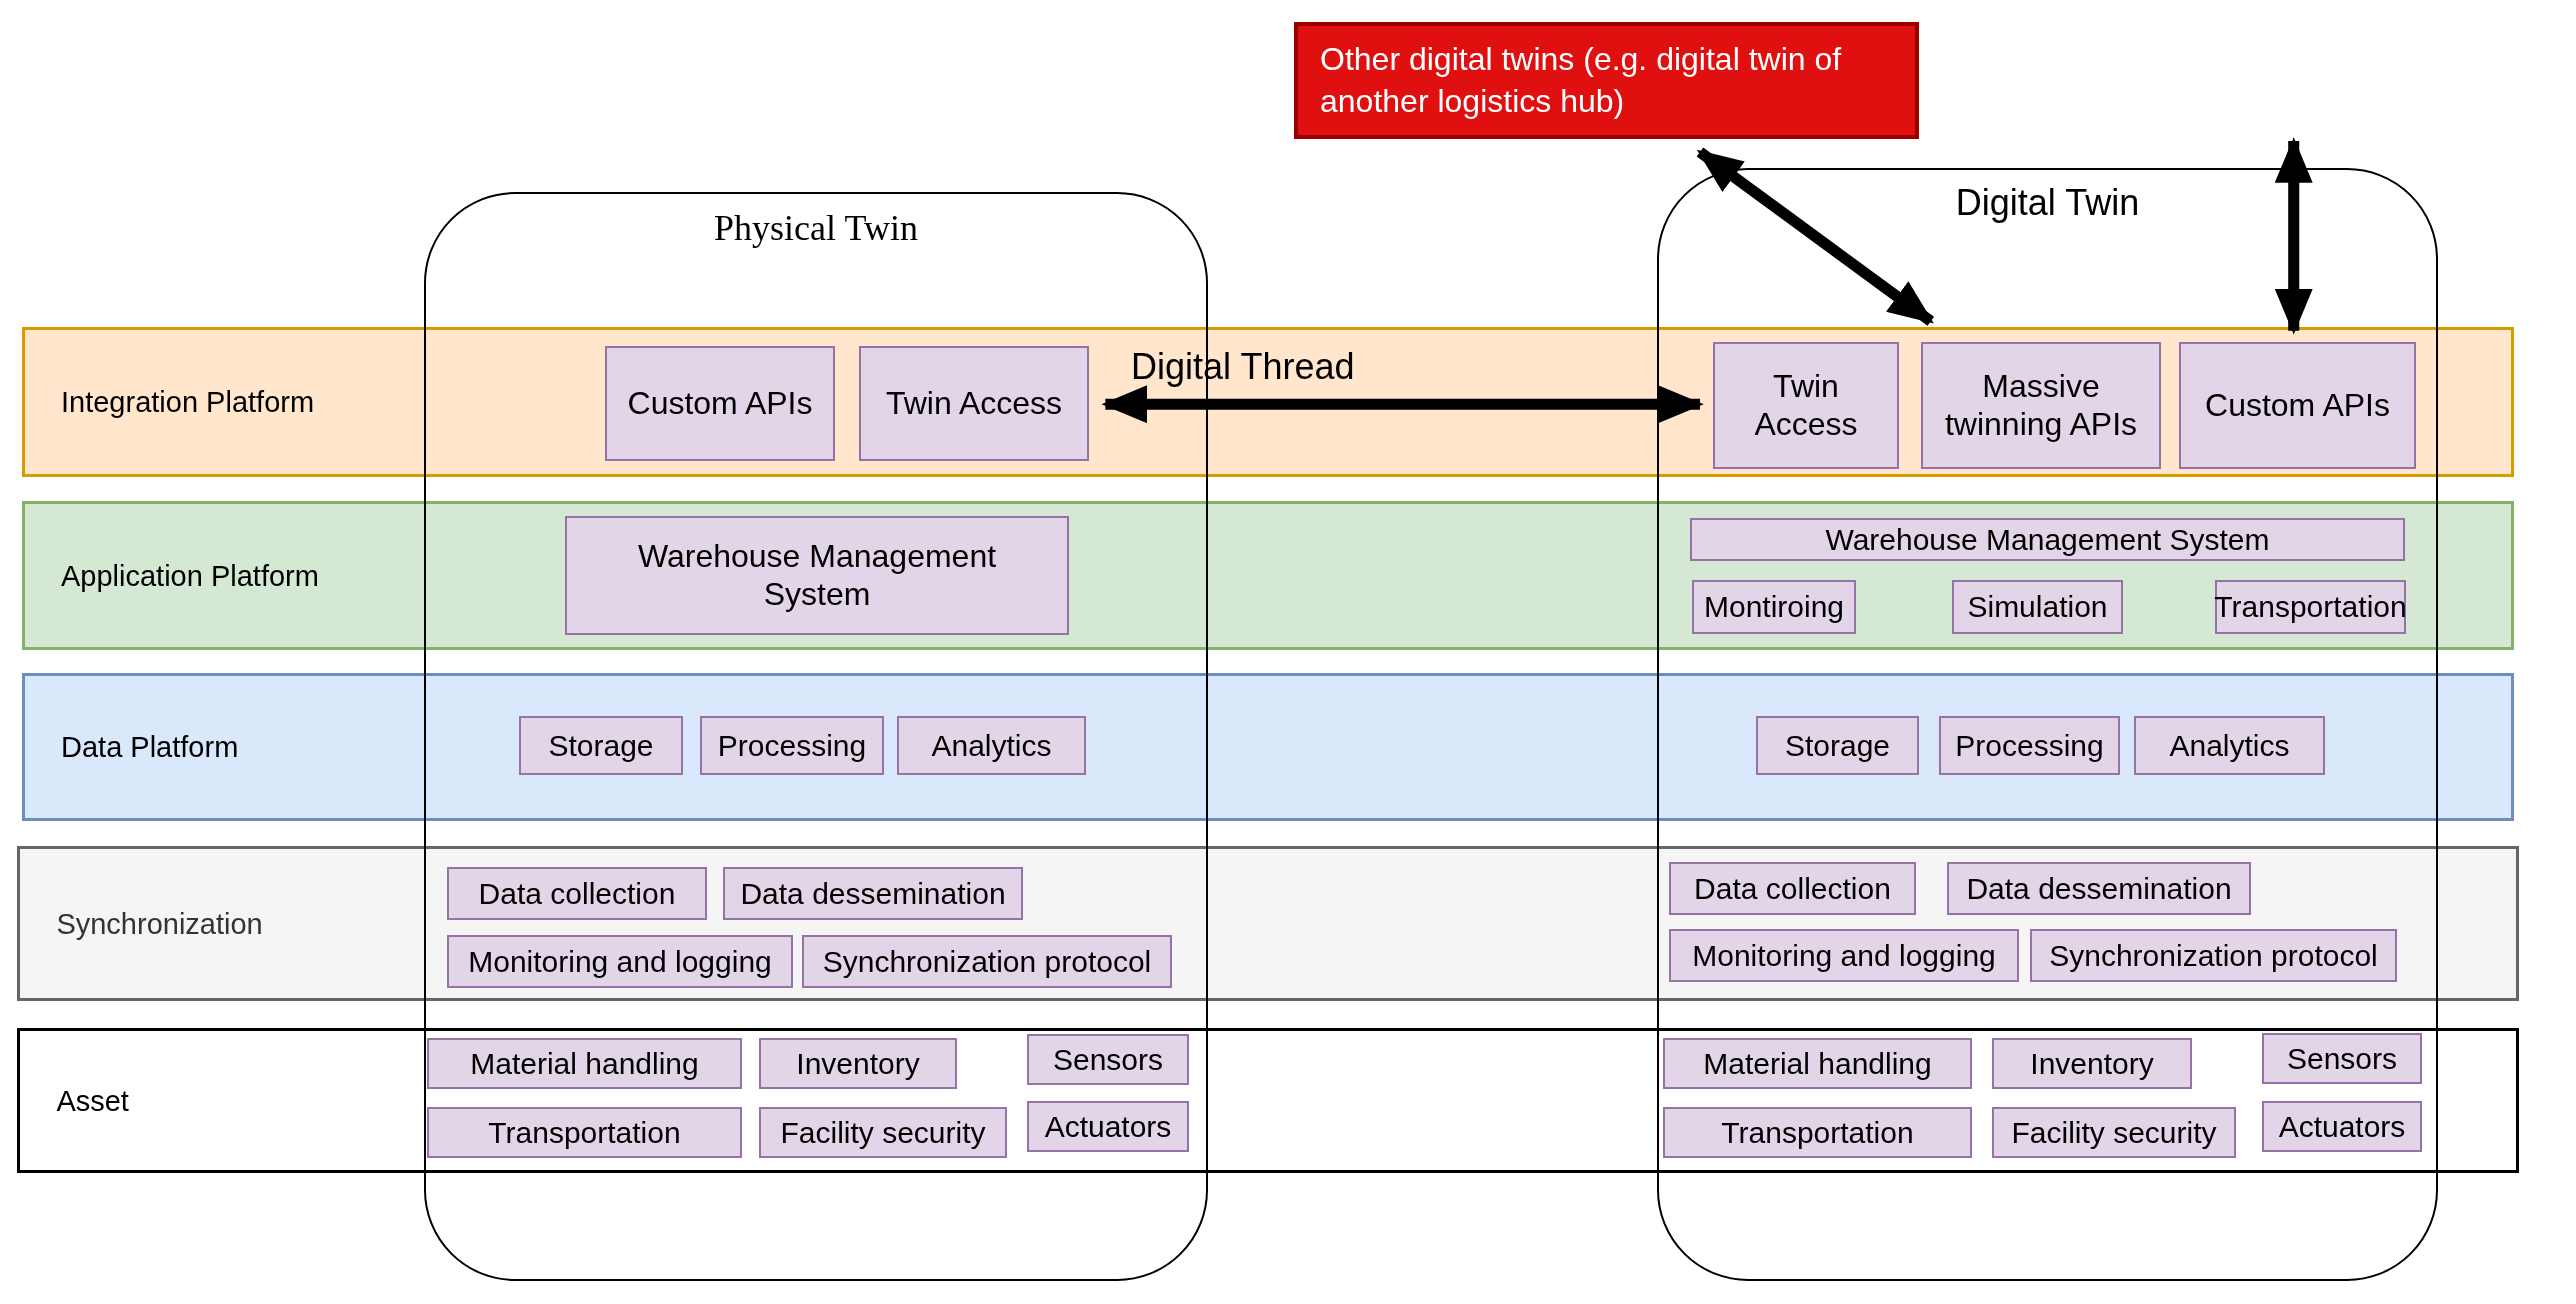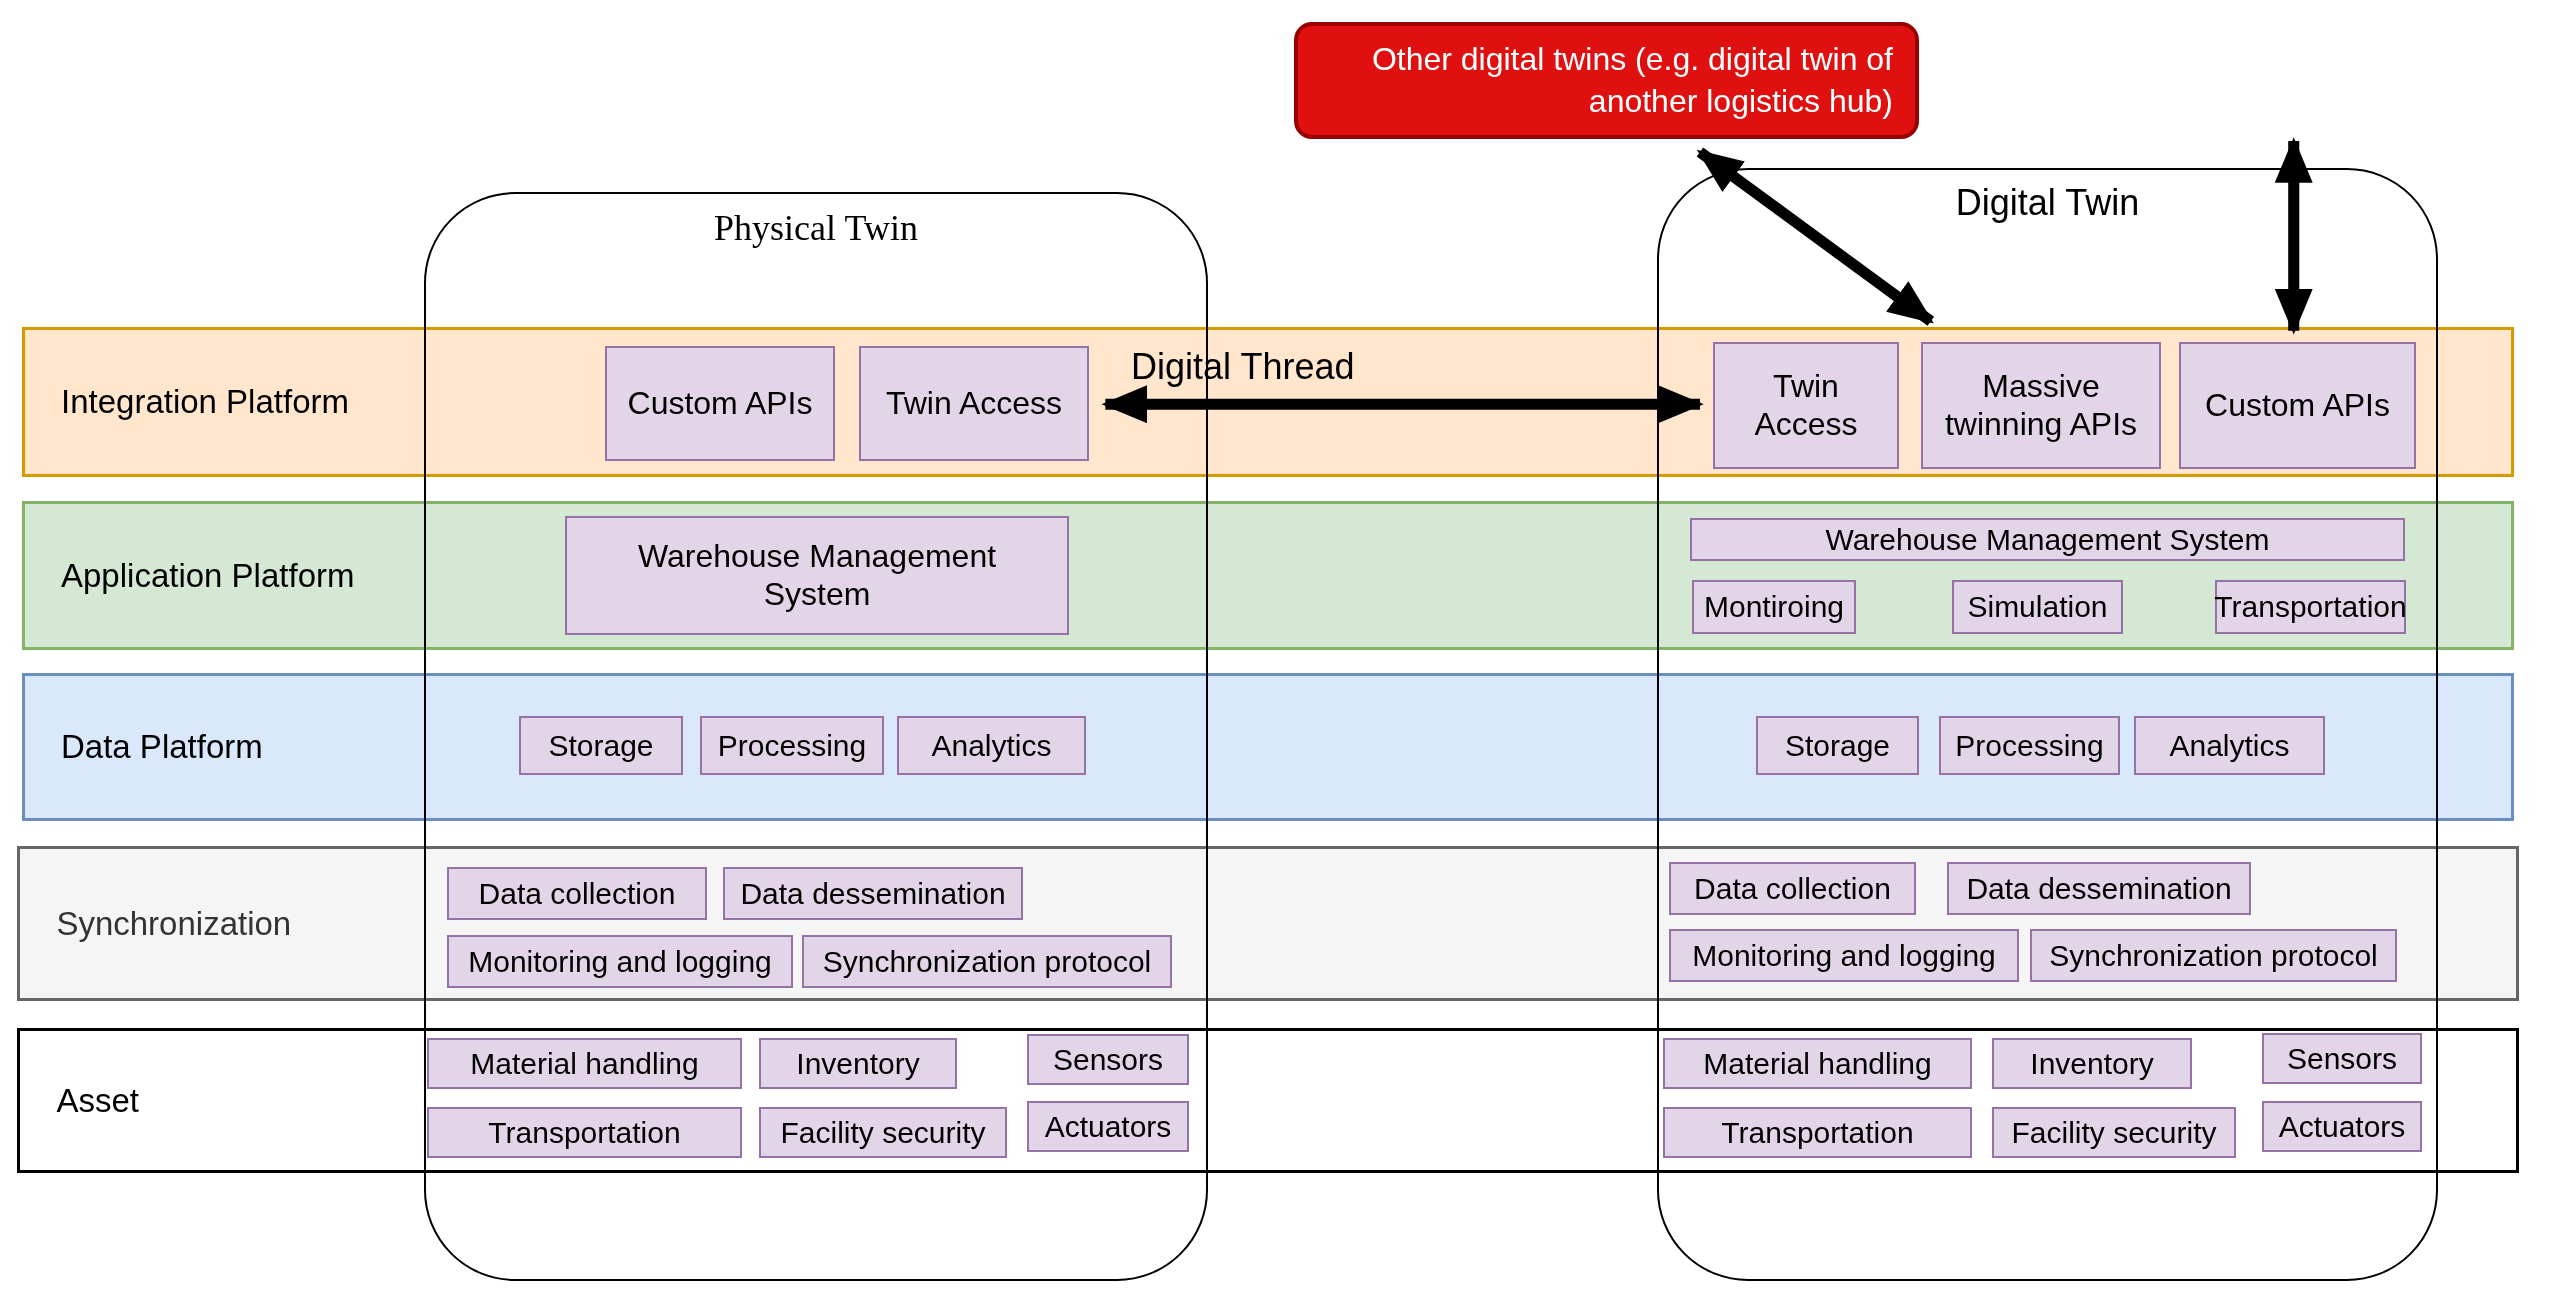--- a/index.html
+++ b/index.html
@@ -14,21 +14,21 @@
   .band {
     position: absolute;
     border: 3.2px solid;
     box-sizing: border-box;
   }
   .band-label {
     position: absolute;
     left: 36px;
     top: 50%;
     transform: translateY(-50%);
-    font-size: 33px;
+    font-size: 29px;
     color: #000000;
     white-space: nowrap;
   }
   .container-rect {
     position: absolute;
     border: 2.4px solid #000000;
     border-radius: 91px;
     box-sizing: border-box;
     background: transparent;
     z-index: 2;
@@ -55,26 +55,25 @@
     line-height: 1.18;
     padding: 0 4.7px;
   }
   .pbox.big { font-size: 32px; }
   .ext-box {
     position: absolute;
     box-sizing: border-box;
     display: flex;
     align-items: center;
     justify-content: center;
-    text-align: right;
+    text-align: left;
     font-size: 32px;
     line-height: 1.3;
     z-index: 4;
     padding: 0 22px;
-    border-radius: 18px;
   }
   #red-box   { background: var(--external-red-fill);   border: 4px solid var(--external-red-border);   color:#ffffff; }
   #yellow-box{ background: var(--external-yellow-fill); border: 3.2px solid var(--external-yellow-border); color:#000000; }
   .thread-label {
     position: absolute;
     font-size: 36px;
     color: #000000;
     z-index: 4;
   }
   svg.arrows {

